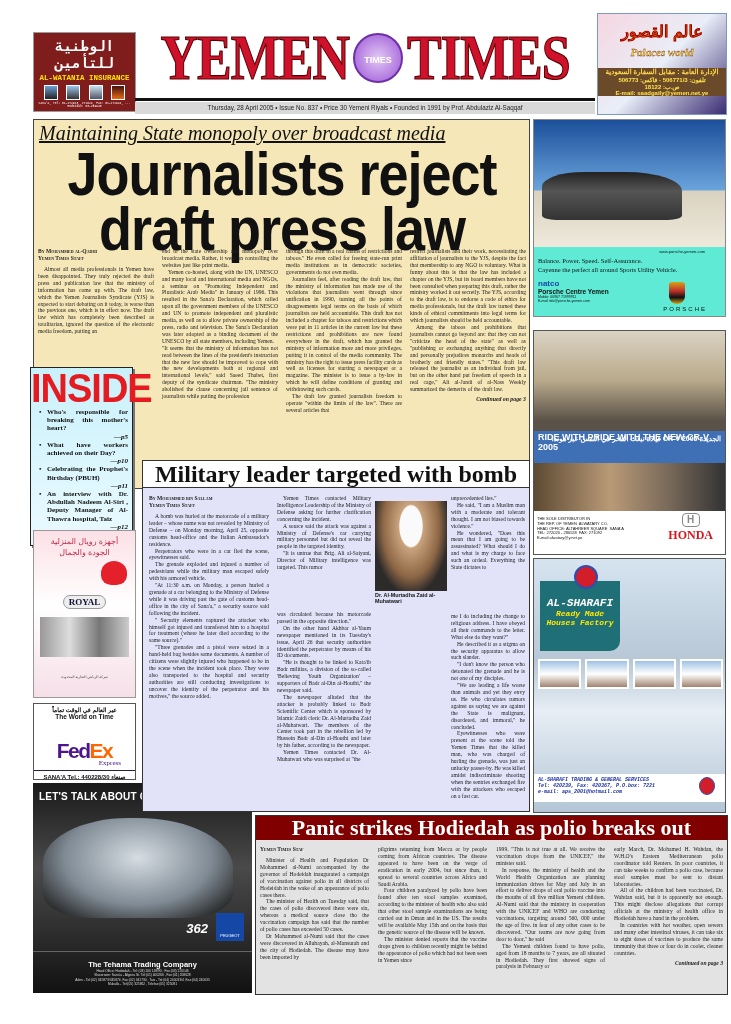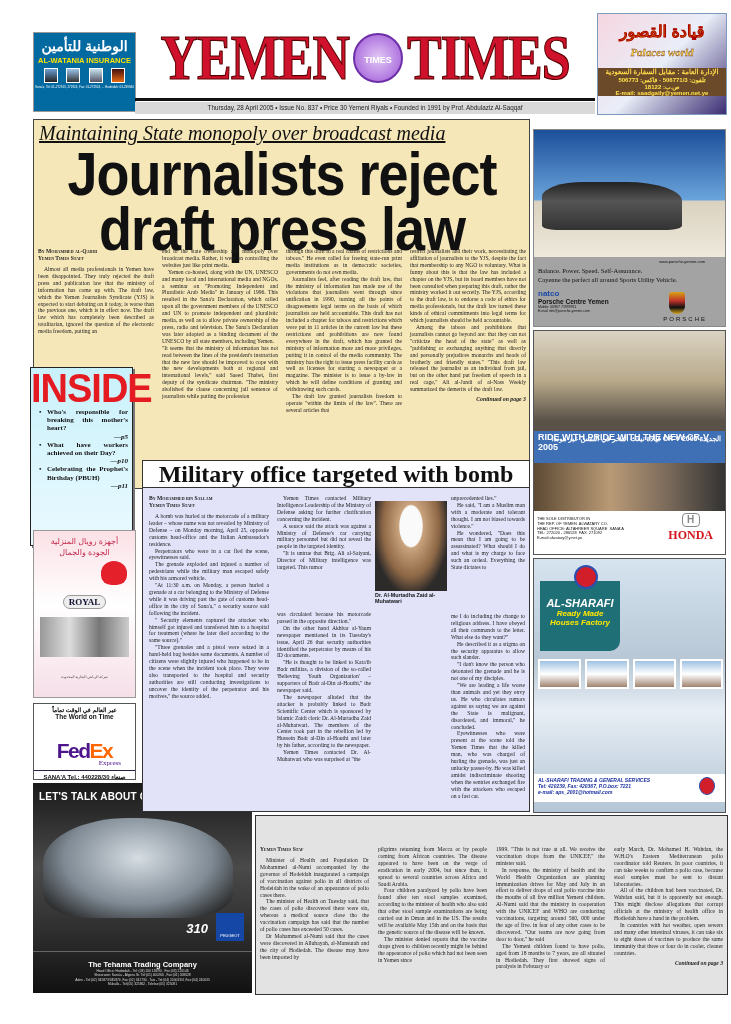--- a/index.html
+++ b/index.html
@@ -2,21 +2,21 @@
 <html><head>
 <meta charset="utf-8">
 <style>
 *{box-sizing:border-box;margin:0;padding:0}
 body{width:731px;height:1024px;background:#fff;position:relative;overflow:hidden;font-family:"Liberation Serif",serif;color:#111}
 .abs{position:absolute}
 .col{font-size:5.6px;line-height:6.9px;text-align:justify;color:#222}
 .col p{text-indent:6px}
 .byline{font-size:5.6px;font-variant:small-caps;font-weight:bold;line-height:7px;margin-bottom:4px;text-indent:0!important}
 
-#ad-watania{left:33px;top:32px;width:103px;height:80px;background:#0369a1;border:1px solid #999;color:#fff;text-align:center;font-family:Liberation Sans, sans-serif}
+#ad-watania{left:33px;top:32px;width:103px;height:80px;background:#7f1d1d;border:1px solid #999;color:#fff;text-align:center;font-family:Liberation Mono, monospace}
 #ad-watania .ar{font-size:14px;font-weight:bold;margin-top:5px;color:#fff}
 #ad-watania .en{font-size:7.5px;font-weight:bold;color:#ffe400;margin-top:2px}
 #ad-watania .thumbs{display:flex;justify-content:space-around;margin:3px 6px 0}
 #ad-watania .thumbs span{width:14px;height:15px;display:block;border:1px solid #fff}
 #ad-watania .tiny{font-size:3px;margin-top:2px;color:#fff}
 #logo{left:135px;top:28px;width:460px;height:70px;text-align:center}
 #logo .word{font-family:"Liberation Serif",serif;font-weight:bold;font-size:52px;color:#d0112b;letter-spacing:-1px;transform:scaleY(1.2);display:inline-block;-webkit-text-stroke:1px #5a0000;vertical-align:middle}
 #logo .emblem{display:inline-block;width:50px;height:50px;border-radius:50%;background:radial-gradient(circle,#e2c8f5,#9b54d6);border:2px solid #6e2fa8;vertical-align:middle;margin:0 4px;position:relative;color:#fff;font-size:9px;font-weight:bold;line-height:50px;font-family:"Liberation Sans",sans-serif}
 #rule1{left:135px;top:98px;width:460px;height:3px;background:#111}
 #dateline{left:135px;top:102px;width:460px;height:12px;background:#d9d9d9;font-family:"Liberation Sans",sans-serif;font-size:6.3px;line-height:12px;text-align:center;color:#222}
@@ -69,40 +69,40 @@
 #mil-head{position:absolute;left:-1px;top:-1px;width:388px;height:28px;background:#fff;border:1px solid #333;font-weight:bold;font-size:24px;line-height:26px;text-align:center;color:#111}
 #mil-body{position:absolute;left:6px;top:34px;width:376px}
 #mil-c1{position:absolute;left:0;top:0;width:120px}
 #mil-c2{position:absolute;left:128px;top:0;width:94px}
 #mil-photo{position:absolute;left:226px;top:6px;width:72px;height:90px;background:radial-gradient(ellipse at 50% 28%,#fafafa 22%,#c9a37d 24%,#8e6846 55%,#2d2a2a 75%),#74d6c8}
 #mil-cap{position:absolute;left:226px;top:97px;width:72px;font-family:"Liberation Sans",sans-serif;font-size:5.4px;font-weight:bold;line-height:6px}
 #mil-c2b{position:absolute;left:128px;top:116px;width:94px}
 #mil-c3{position:absolute;left:302px;top:0;width:74px}
 #mil-c3b{position:absolute;left:226px;top:118px;width:150px}
 
-#ad-porsche{left:533px;top:129px;width:193px;height:198px;border:1px solid #888;background:#a3a3a3;font-family:"Liberation Sans",sans-serif}
+#ad-porsche{left:533px;top:119px;width:193px;height:198px;border:1px solid #888;background:#5eead4;font-family:"Liberation Sans",sans-serif}
 #ad-porsche .sky{height:127px;background:linear-gradient(#1c4f9a,#6aa4dc 55%,#d9d2c0 56%,#efe9dc)}
 #ad-porsche .car{position:absolute;left:8px;top:52px;width:140px;height:48px;background:linear-gradient(#222,#555 40%,#333);border-radius:30% 40% 10% 10%}
 #ad-porsche .url{font-size:4px;text-align:right;padding-right:20px;margin-top:2px}
 #ad-porsche .copy{font-family:"Liberation Serif",serif;font-size:6.5px;line-height:9px;padding-left:4px;margin-top:2px}
 #ad-porsche .natco{color:#1b4aa7;font-weight:bold;font-size:8px;padding-left:4px;margin-top:5px}
 #ad-porsche .pc{font-weight:bold;font-size:6.5px;padding-left:4px}
 #ad-porsche .pcs{font-size:3.5px;padding-left:4px}
 #ad-porsche .crest{position:absolute;right:40px;top:162px;width:16px;height:22px;background:linear-gradient(#d7a316,#c0322a 40%,#111 70%,#d7a316);border-radius:3px 3px 8px 8px}
 #ad-porsche .pw{position:absolute;right:18px;top:186px;font-size:6px;letter-spacing:2px}
 #ad-honda{left:533px;top:330px;width:193px;height:225px;border:1px solid #555;background:#fff;font-family:"Liberation Sans",sans-serif}
 #ad-honda .car{height:100px;background:linear-gradient(#dad3c3,#b8a98a 50%,#5a5148 90%)}
 #ad-honda .banner{height:32px;background:#3f6fb5;color:#fff;position:relative}
 #ad-honda .banner .en{position:absolute;left:4px;top:2px;font-size:9px;font-weight:bold;line-height:9.5px}
 #ad-honda .banner .ar{position:absolute;right:4px;top:4px;font-size:7px;font-weight:bold;text-align:right}
 #ad-honda .interior{height:48px;background:linear-gradient(90deg,#5d4a33,#b99a76 40%,#7a6a5a 70%,#333)}
 #ad-honda .dist{position:absolute;left:3px;top:186px;font-size:4px;line-height:4.8px}
 #ad-honda .hlogo{position:absolute;right:12px;top:182px;text-align:center;color:#d3171e;font-family:"Liberation Serif",serif;font-weight:bold;font-size:12px}
 #ad-honda .hlogo .h{display:block;width:18px;height:14px;border:1.5px solid #888;border-radius:4px;margin:0 auto 1px;color:#888;font-size:10px;line-height:12px;font-family:"Liberation Sans",sans-serif}
-#ad-sharafi{left:533px;top:558px;width:193px;height:255px;border:1px solid #555;background:linear-gradient(#d6e4f0,#b7c7d5 40%,#e7eef5 60%,#b4c6d6);font-family:Liberation Sans, sans-serif}
+#ad-sharafi{left:533px;top:558px;width:193px;height:255px;border:1px solid #555;background:linear-gradient(#d6e4f0,#b7c7d5 40%,#e7eef5 60%,#b4c6d6);font-family:Liberation Mono, monospace}
 #ad-sharafi .panel{position:absolute;left:6px;top:22px;width:80px;height:70px;background:#1f6f77;border-radius:0 0 10px 0;text-align:center;color:#fff}
 #ad-sharafi .logo{position:absolute;left:40px;top:6px;width:24px;height:24px;border-radius:50%;background:#d21d2a;border:2px solid #2c50b0}
 #ad-sharafi .name{font-size:11px;font-weight:bold;font-style:italic;color:#fff;margin-top:16px}
 #ad-sharafi .tag{font-size:8px;font-weight:bold;font-style:italic;color:#ffe800;line-height:9px}
 #ad-sharafi .thumbs{position:absolute;left:4px;top:100px;width:185px;display:flex;gap:4px}
 #ad-sharafi .thumbs span{flex:1;height:30px;border:2px solid #fff;background:linear-gradient(#9fc2e3,#fff 50%,#a08470)}
 #ad-sharafi .foot{position:absolute;left:0;top:215px;width:191px;height:28px;background:#fff;color:#1a2fa0;font-weight:bold;font-style:italic;font-size:5px;line-height:6px;padding:3px 0 0 4px}
 #ad-sharafi .flogo{position:absolute;right:10px;top:218px;width:16px;height:18px;border-radius:50%;background:#d21d2a;border:1px solid #2c50b0}
 
 #polio{left:255px;top:815px;width:473px;height:180px;background:#e3e3e3;border:1px solid #333}
@@ -125,21 +125,21 @@
   <div class="tiny">Sana'a, Tel: 01-272913, 272924, Fax: 01-272924, ... Hodeidah: 03-239940</div>
 </div>
 
 <div id="logo" class="abs">
   <span class="word">YEMEN</span><span class="emblem"><span>TIMES</span></span><span class="word">TIMES</span>
 </div>
 <div id="rule1" class="abs"></div>
 <div id="dateline" class="abs">Thursday, 28 April 2005 • Issue No. 837 • Price 30 Yemeni Riyals • Founded in 1991 by Prof. Abdulaziz Al-Saqqaf</div>
 
 <div id="ad-palaces" class="abs">
-  <div class="t1">قيادة القصور</div>
+  <div class="t1">عالم القصور</div>
   <div class="t2">Palaces world</div>
   <div class="t3">الإدارة العامة : مقابل السفارة السعودية</div>
   <div class="t4">تلفون: 506771/3 - فاكس: 506773</div>
   <div class="t4">ص.ب: 18122</div>
   <div class="t4">E-mail: saadgaily@yemen.net.ye</div>
 </div>
 
 <div id="lead" class="abs">
   <div id="kicker">Maintaining State monopoly over broadcast media</div>
   <div id="headline">
@@ -169,20 +169,21 @@
     </div>
   </div>
 </div>
 
 <div id="inside" class="abs">
   <div class="title">INSIDE</div>
   <ul>
     <li><span>Who's responsible for breaking this mother's heart?</span> <span class="pg">—p5</span></li>
     <li><span>What have workers achieved on their Day?</span> <span class="pg">—p10</span></li>
     <li><span>Celebrating the Prophet's Birthday (PBUH)</span> <span class="pg">—p11</span></li>
+    <li><span>An interview with Dr. Abdullah Nadeem Al-Siri , Deputy Manager of Al-Thawra hospital, Taiz</span> <span class="pg">—p12</span></li>
   </ul>
 </div>
 
 <div id="ad-royal" class="abs">
   <div class="ar">أجهزة رويال المنزلية</div>
   <div class="ar" style="margin-top:2px">الجودة والجمال</div>
   <div class="heart"></div>
   <div class="logo">ROYAL</div>
   <div class="appl"></div>
   <div class="tiny">شركة الرباعي التجارية المحدودة</div>
@@ -192,33 +193,33 @@
   <div class="ar">عبر العالم في الوقت تماماً</div>
   <div class="en">The World on Time</div>
   <div class="brand"><span class="fed">Fed</span><span class="ex">Ex</span></div>
   <div class="exp">Express</div>
   <div class="tel">SANA'A  Tel.: 440228/30  صنعاء</div>
 </div>
 
 <div id="ad-peugeot" class="abs">
   <div class="tagline">LET'S TALK ABOUT CARS AGAIN.</div>
   <div class="car"></div>
-  <div class="model">310</div>
+  <div class="model">362</div>
   <div class="lion"><span>PEUGEOT</span></div>
   <div class="bar">
     <div class="co">The Tehama Trading Company</div>
     <div class="sm">Head Office: Hodeidah - Tel: (03) 200 118/90 , Fax:(03) 220146</div>
     <div class="sm">Showroom: Sana'a - Algeria St. Tel:(01) 400266 , Fax:(01) 208628</div>
     <div class="sm">Aden - Tel:(02) 345873/345874 ,Fax:(02) 341730 , Taiz - Tel:(04) 240033/4 ,Fax:(04) 240035</div>
     <div class="sm">Mukalla - Tel:(05) 325862 , Telefax:(05) 325081</div>
   </div>
 </div>
 
 <div id="mil" class="abs">
-  <div id="mil-head">Military office targeted with bomb</div>
+  <div id="mil-head">Military leader targeted with bomb</div>
   <div id="mil-body">
     <div id="mil-c1" class="col">
       <p class="byline">By Mohammed bin Sallam</p>
       <p class="byline" style="margin-top:-4px">Yemen Times Staff</p>
       <p>A bomb was hurled at the motorcade of a military leader – whose name was not revealed by Ministry of Defense – on Monday morning, April 25, opposite customs head-office and the Italian Ambassador's residence.</p>
       <p>Perpetrators who were in a car fled the scene, eyewitnesses said.</p>
       <p>The grenade exploded and injured a number of pedestrians while the military man escaped safely with his armored vehicle.</p>
       <p>"At 11:30 a.m. on Monday, a person hurled a grenade at a car belonging to the Ministry of Defense while it was driving past the gate of customs head-office in the city of Sana'a," a security source said following the incident.</p>
       <p>" Security elements captured the attacker who himself got injured and transferred him to a hospital for treatment (where he later died according to the same source)."</p>
       <p>"Three grenades and a pistol were seized in a hand-held bag besides some documents. A number of citizens were slightly injured who happened to be in the scene when the incident took place. They were also transported to the hospital and security authorities are still conducting investigations to uncover the identity of the perpetrator and his motives," the source added.</p>
@@ -296,20 +297,21 @@
   </div>
   <div class="foot">
     <div>AL-SHARAFI TRADING &amp; GENERAL SERVICES</div>
     <div>Tel: 420239, Fax: 420367, P.O.box: 7221</div>
     <div>e-mail: aps_2001@hotmail.com</div>
   </div>
   <div class="flogo"></div>
 </div>
 
 <div id="polio" class="abs">
+  <div id="polio-head">Panic strikes Hodiedah as polio breaks out</div>
   <div id="polio-cols">
     <div class="col">
       <p class="byline">Yemen Times Staf</p>
       <p>Minister of Health and Population Dr Mohammed al-Numi accompanied by the governor of Hodeidah inaugurated a campaign of vaccination against polio in all districts of Hodeidah in the wake of an appearance of polio cases there.</p>
       <p>The minister of Health on Tuesday said, that the cases of polio discovered there were six, whereas a medical source close tho the vaccination campaign has said that the number of polio cases has exceeded 50 cases.</p>
       <p>Dr Mohammed al-Numi said that the cases were discovered in Alluhayah, al-Mansurah and the city of Hodiedah. The disease may have been imported by</p>
     </div>
     <div class="col">
       <p style="text-indent:0">pilgrims returning from Mecca or by people coming from African countries. The disease appeared to have been on the verge of eradication in early 2004, but since than, it spread to several countries across Africa and Saudi Arabia.</p>
       <p>Four children paralyzed by polio have been found after ten stool samples examined, according to the minister of health who also said that other stool sample examinations are being carried out in Oman and in the US. The results will be available May 15th and on the basis that the genetic source of the disease will be known.</p>

